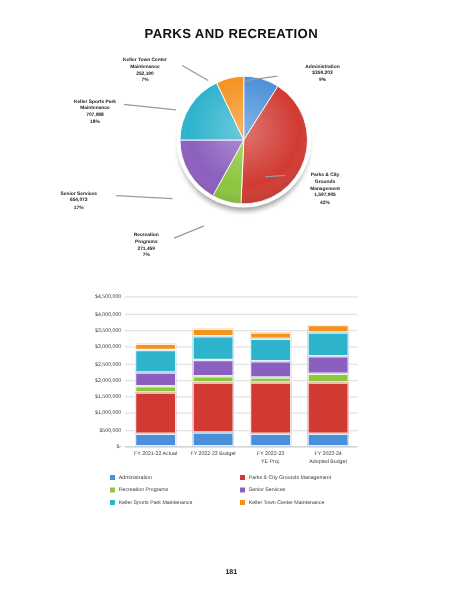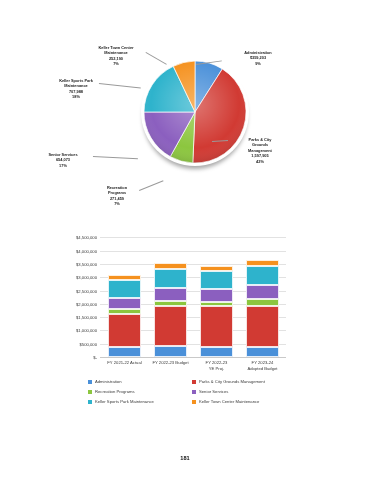--- a/index.html
+++ b/index.html
@@ -65,20 +65,21 @@
   .pageno{
     position:absolute;left:0;top:455px;width:370px;text-align:center;
     font-size:5.6px;font-weight:bold;color:#111;
   }
 </style>
 </head>
 <body>
 
 <div class="page">
 
+  <div class="title">PARKS AND RECREATION</div>
 
   <div class="pie-area">
 
     <div class="pie-wrap">
       <div class="pie">
         <svg width="108" height="108" viewBox="0 0 108 108">
           <defs>
             <radialGradient id="sh" cx="50%" cy="42%" r="62%">
               <stop offset="0%" stop-color="#ffffff" stop-opacity=".30"></stop>
               <stop offset="70%" stop-color="#ffffff" stop-opacity="0"></stop>

